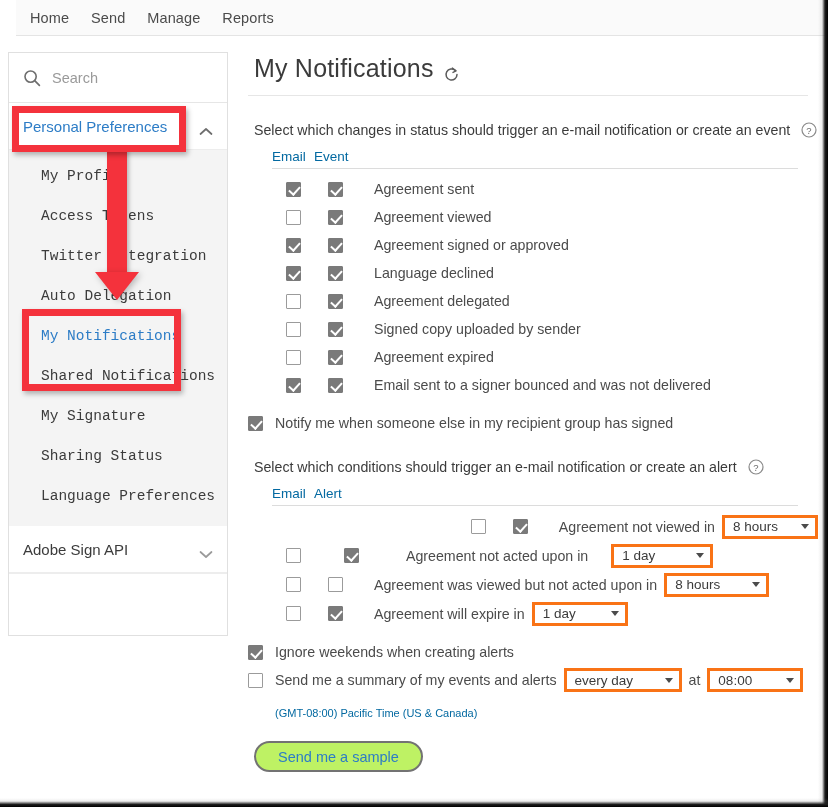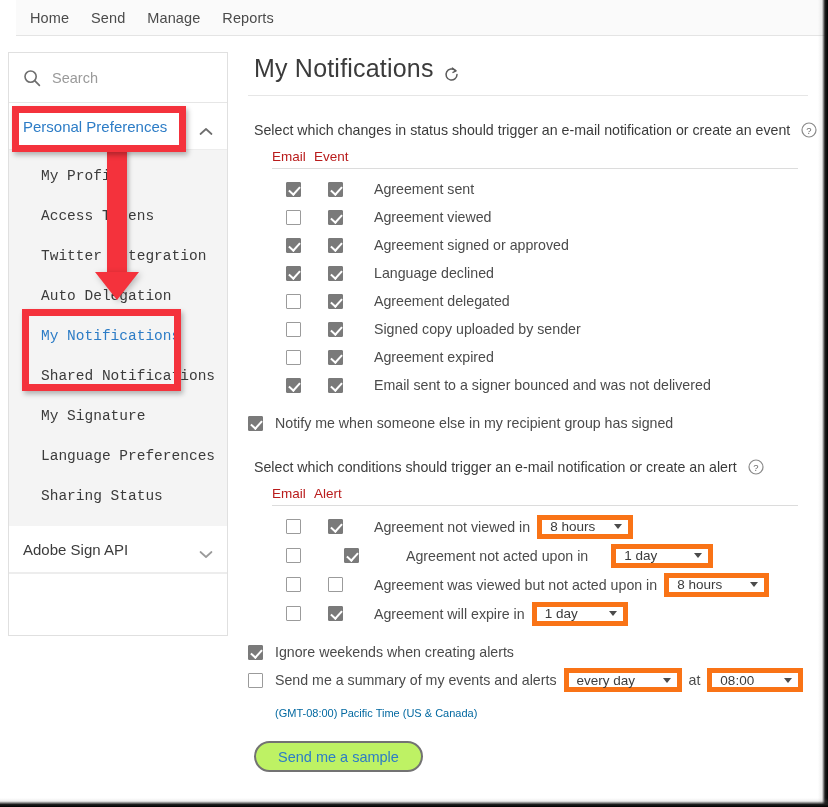--- a/index.html
+++ b/index.html
@@ -124,21 +124,21 @@
 
   .sect-intro {
     display: flex; align-items: center;
     font-size: 14.2px; color: #3b3b3b;
     padding: 26px 0 0 18px;
   }
   .help-icon { width: 16px; height: 16px; margin-left: 11px; cursor: pointer; flex:0 0 auto;}
 
   .colhead {
     display: flex;
-    font-size: 13.5px; color: #b91c1c;
+    font-size: 13.5px; color: #0369a1;
     padding-left: 36px;
     margin-top: 11px;
   }
   .colhead .c1 { width: 42px; }
   .colhead .c2 { width: 60px; }
 
   .rule2 { margin: 4px 0 0 36px; width: 526px; height: 1px; background: #dcdcdc; }
 
   .rows { margin-top: 6px; }
   .row {
@@ -180,21 +180,21 @@
     padding-left: 12px;
     margin-top: 16px;
   }
   .standalone-row .cb { margin-right: 12px; }
   .standalone-row .txt { font-size: 14.2px; color: #4b4b4b; }
 
   
   .sel {
     display: inline-flex; align-items: center;
     height: 24px;
-    border: 5px solid #f97316;
+    border: 3px solid #f97316;
     background: #fff;
     padding: 0 6px 0 8px;
     font-size: 13.5px;
     color: #3b3b3b;
     cursor: pointer;
     margin-left: 7px;
     position: relative;
     white-space: nowrap;
   }
   .sel .v { flex: 1 1 auto; }
@@ -281,22 +281,22 @@
     </div>
 
     <div class="submenu">
       <div class="submenu-item">My Profile</div>
       <div class="submenu-item">Access Tokens</div>
       <div class="submenu-item">Twitter Integration</div>
       <div class="submenu-item">Auto Delegation</div>
       <div class="submenu-item active">My Notifications</div>
       <div class="submenu-item">Shared Notifications</div>
       <div class="submenu-item">My Signature</div>
+      <div class="submenu-item">Sharing Status</div>
       <div class="submenu-item">Language Preferences</div>
-      <div class="submenu-item">Sharing Status</div>
     </div>
 
     <div class="section-head collapsed">
       <span class="label">Adobe Sign API</span>
       <span class="chev">
         <svg viewBox="0 0 14 9" width="14" height="9">
           <polyline points="1.5,2 7,7 12.5,2" fill="none" stroke="#9a9a9a" stroke-width="1.7" stroke-linecap="round" stroke-linejoin="round"></polyline>
         </svg>
       </span>
     </div>
@@ -435,21 +435,21 @@
     </div>
 
     <div class="colhead">
       <span class="c1">Email</span>
       <span class="c2">Alert</span>
     </div>
     <div class="rule2"></div>
 
     <div class="rows">
 
-      <div class="row" style="height:29px;">
+      <div class="row" style="height:29px;justify-content:flex-end;">
         <span class="cell-cb">
             <span class="cb"></span>
           </span>
         <span class="cell-cb2">
             <span class="cb on"></span>
           </span>
         <span class="row-label">Agreement not viewed in</span>
         <span class="sel w96">
           <span class="v">8 hours</span>
           <span class="arrow"></span>

